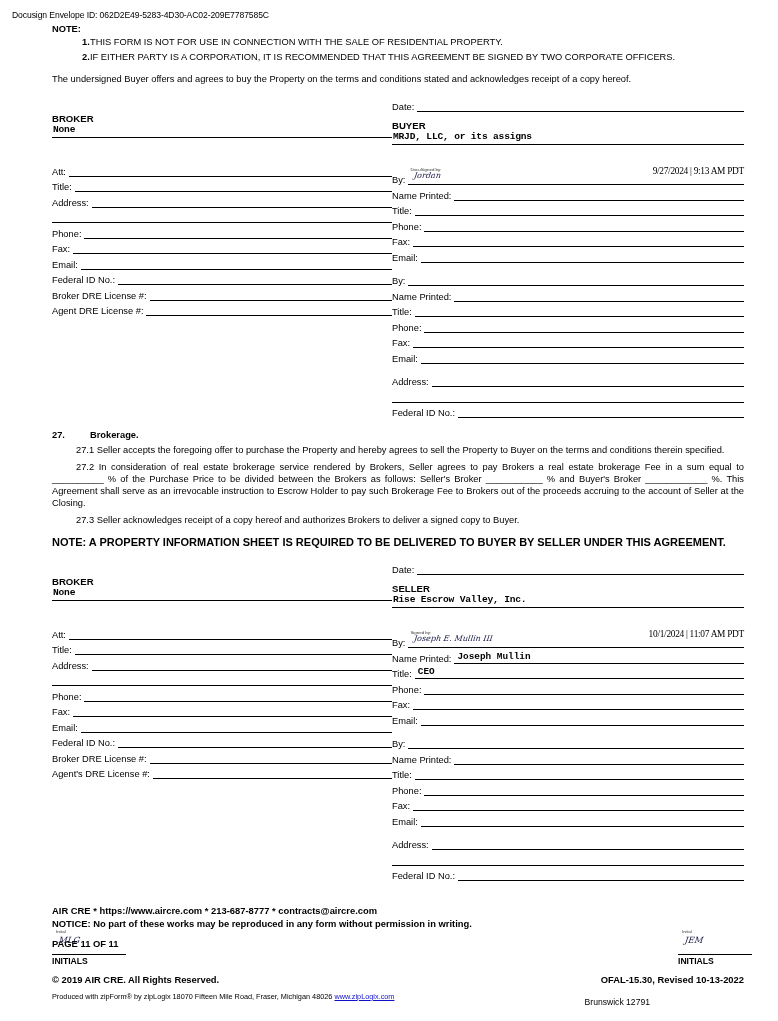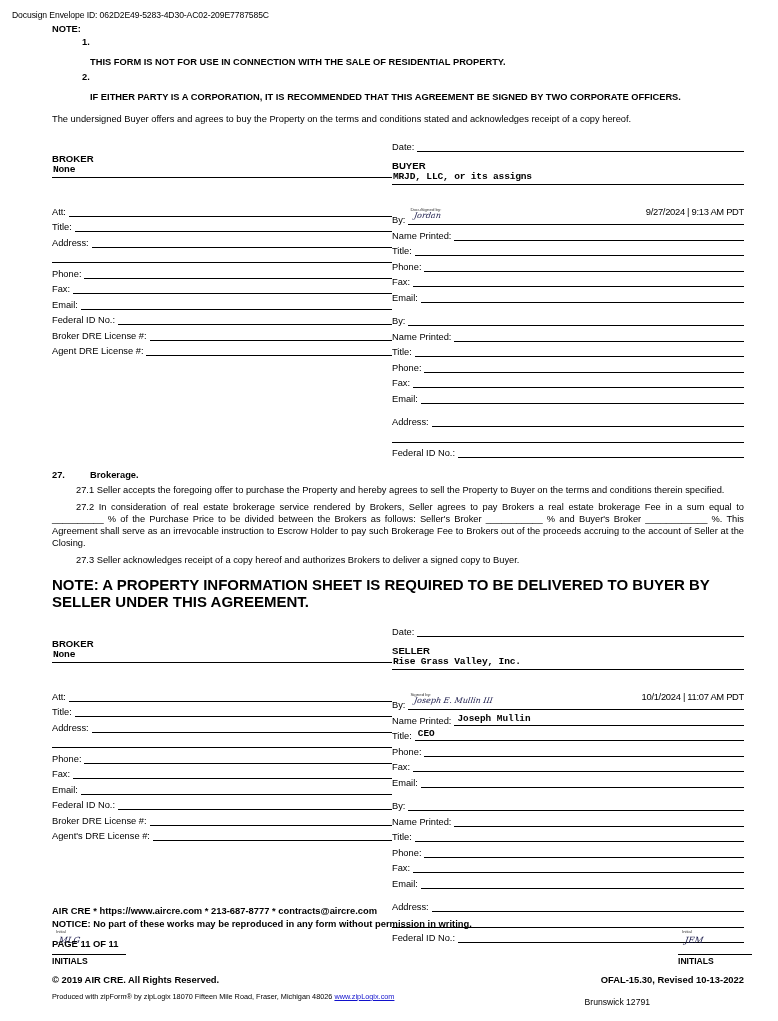--- a/index.html
+++ b/index.html
@@ -40,25 +40,24 @@
     display: flex;
     margin-top: 3px;
   }
   .numbered .num {
     font-weight: bold;
     width: 38px;
     padding-left: 30px;
     box-sizing: border-box;
   }
   .numbered .txt {
-    font-weight: bold;
+    font-weight: normal;
     flex: 1;
     text-align: justify;
     line-height: 1.28;
-    margin-top: 20px;
   }
   .para {
     margin-top: 9px;
     text-align: justify;
     line-height: 1.3;
   }
 
   
   .sig-block {
     margin-top: 12px;
@@ -118,21 +117,21 @@
     font-family: "DejaVu Serif", serif;
     font-style: italic;
     font-size: 8px;
     color: #1a1a4a;
     transform: skewX(-8deg);
   }
   .stamp {
     position: absolute;
     right: 0;
     top: -2px;
-    font-family: Liberation Sans, sans-serif;
+    font-family: Liberation Serif, serif;
     font-size: 9.4px;
     letter-spacing: -0.3px;
     white-space: nowrap;
   }
   .val-line {
     flex: 1;
     border-bottom: 1px solid #000;
     height: 13px;
     padding-left: 3px;
     box-sizing: border-box;
@@ -150,21 +149,21 @@
   .indent-para {
     margin-top: 4px;
     text-align: justify;
     line-height: 1.32;
   }
   .indent-para .lead { display: inline-block; width: 24px; }
 
   .note-strong {
     margin-top: 10px;
     font-weight: bold;
-    font-size: 15px;
+    font-size: 11px;
   }
 
   
   .footer {
     position: absolute;
     left: 52px;
     top: 905px;
     width: 692px;
     text-align: left;
   }
@@ -456,21 +455,21 @@
         </div>
       </div>
 
       <div class="col-right">
         <div class="date-row">
           <span class="lbl">Date:</span>
           <span class="line"></span>
         </div>
         <div class="spacer s8"></div>
         <div class="hdr">SELLER</div>
-        <div class="hdr-line">Rise Grass Valley, Inc.</div>
+        <div class="hdr-line">Rise Escrow Valley, Inc.</div>
         <div class="spacer"></div>
         <div class="spacer s8"></div>
 
         <div class="row tall">
           <span class="lbl">By:</span>
           <span class="sig-wrap">
             <span class="ds-tag">Signed by:</span>
             <span class="ds-sig">Joseph E. Mullin III</span>
             <span class="stamp">10/1/2024 | 11:07 AM PDT</span>
           </span>

